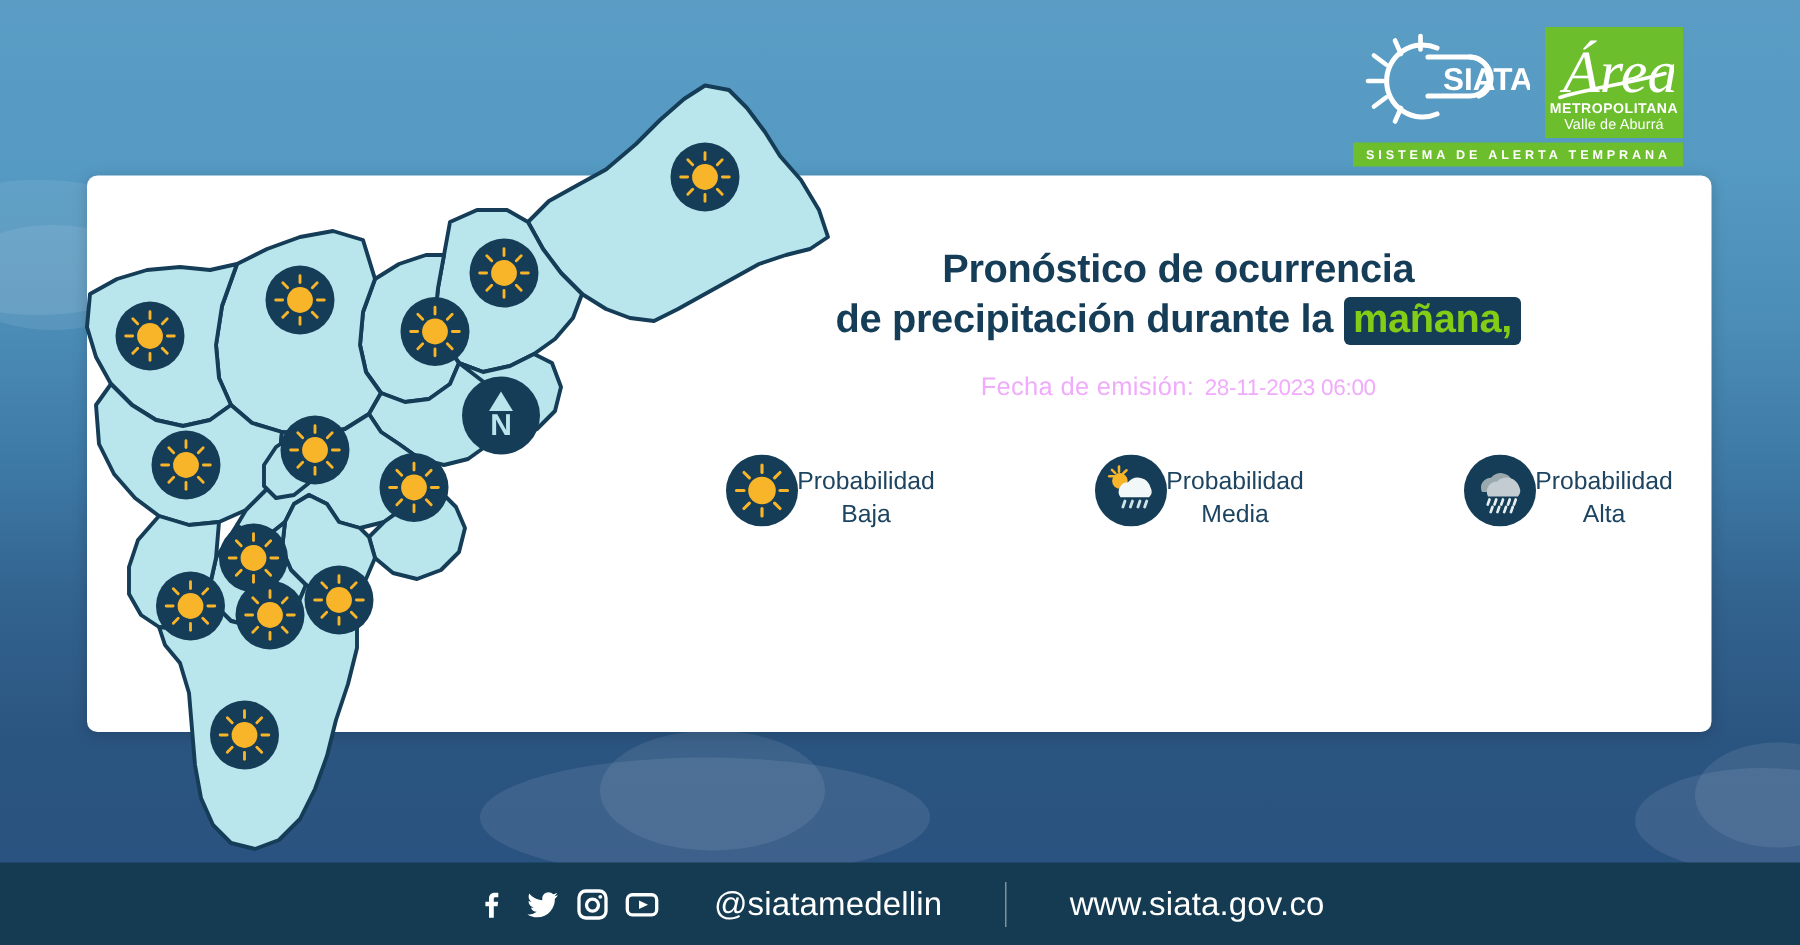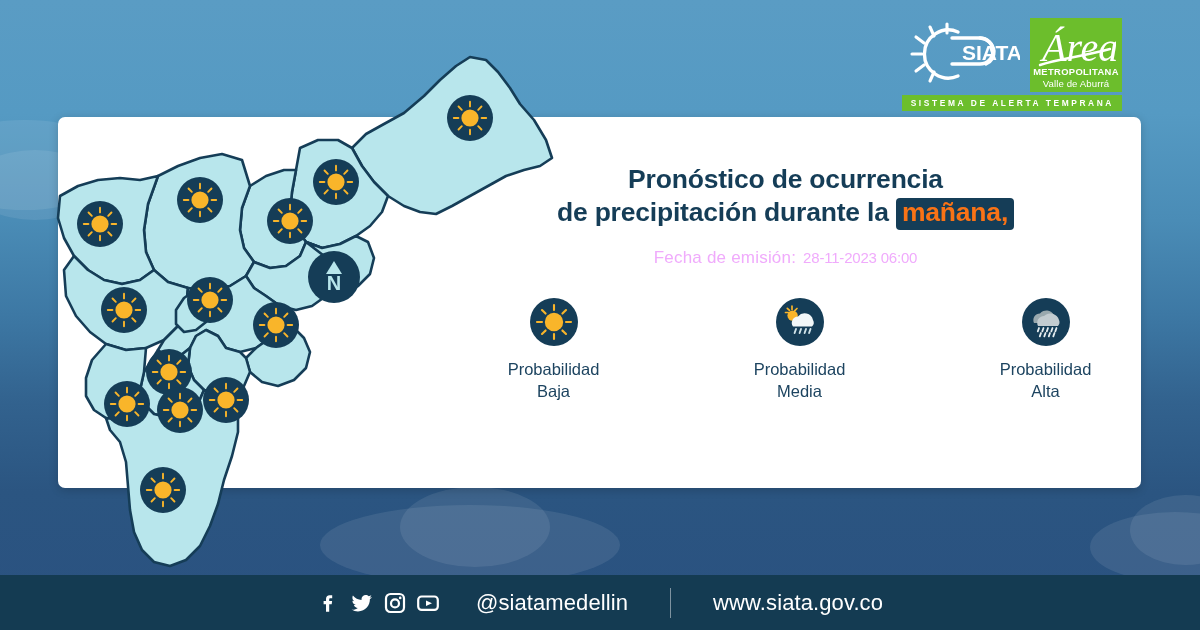--- a/index.html
+++ b/index.html
@@ -62,21 +62,21 @@
     color:#153d57;
     font-size:26.5px;
     font-weight:bold;
     line-height:1.26;
     text-align:center;
     letter-spacing:-0.2px;
     width:620px;
   }
   #title .hl {
     background:#153d57;
-    color:#f97316;
+    color:#84cc16;
     border-radius:4px;
     padding:1px 6px 3px 6px;
     display:inline-block;
     line-height:1.05;
   }
   #emitrow {
     margin-top:18px;
     display:flex; align-items:baseline; gap:7px;
     color:#f0abfc;
   }
@@ -84,21 +84,21 @@
   #emitvalue { font-size:15px; letter-spacing:-0.2px; }
 
   
   #legend {
     margin-top:30px;
     display:flex; align-items:flex-start; justify-content:center;
     gap:106px;
     width:100%;
     padding-left:28px;
   }
-  .legitem { display:flex; flex-direction:column; align-items:center; width:140px; }
+  .legitem { display:flex; flex-direction:row; align-items:center; width:140px; }
   .legicon { width:48px; height:48px; }
   .leglabel {
     margin-top:13px;
     color:#1d4460;
     font-size:16.5px;
     line-height:1.33;
     text-align:center;
   }
 
   

